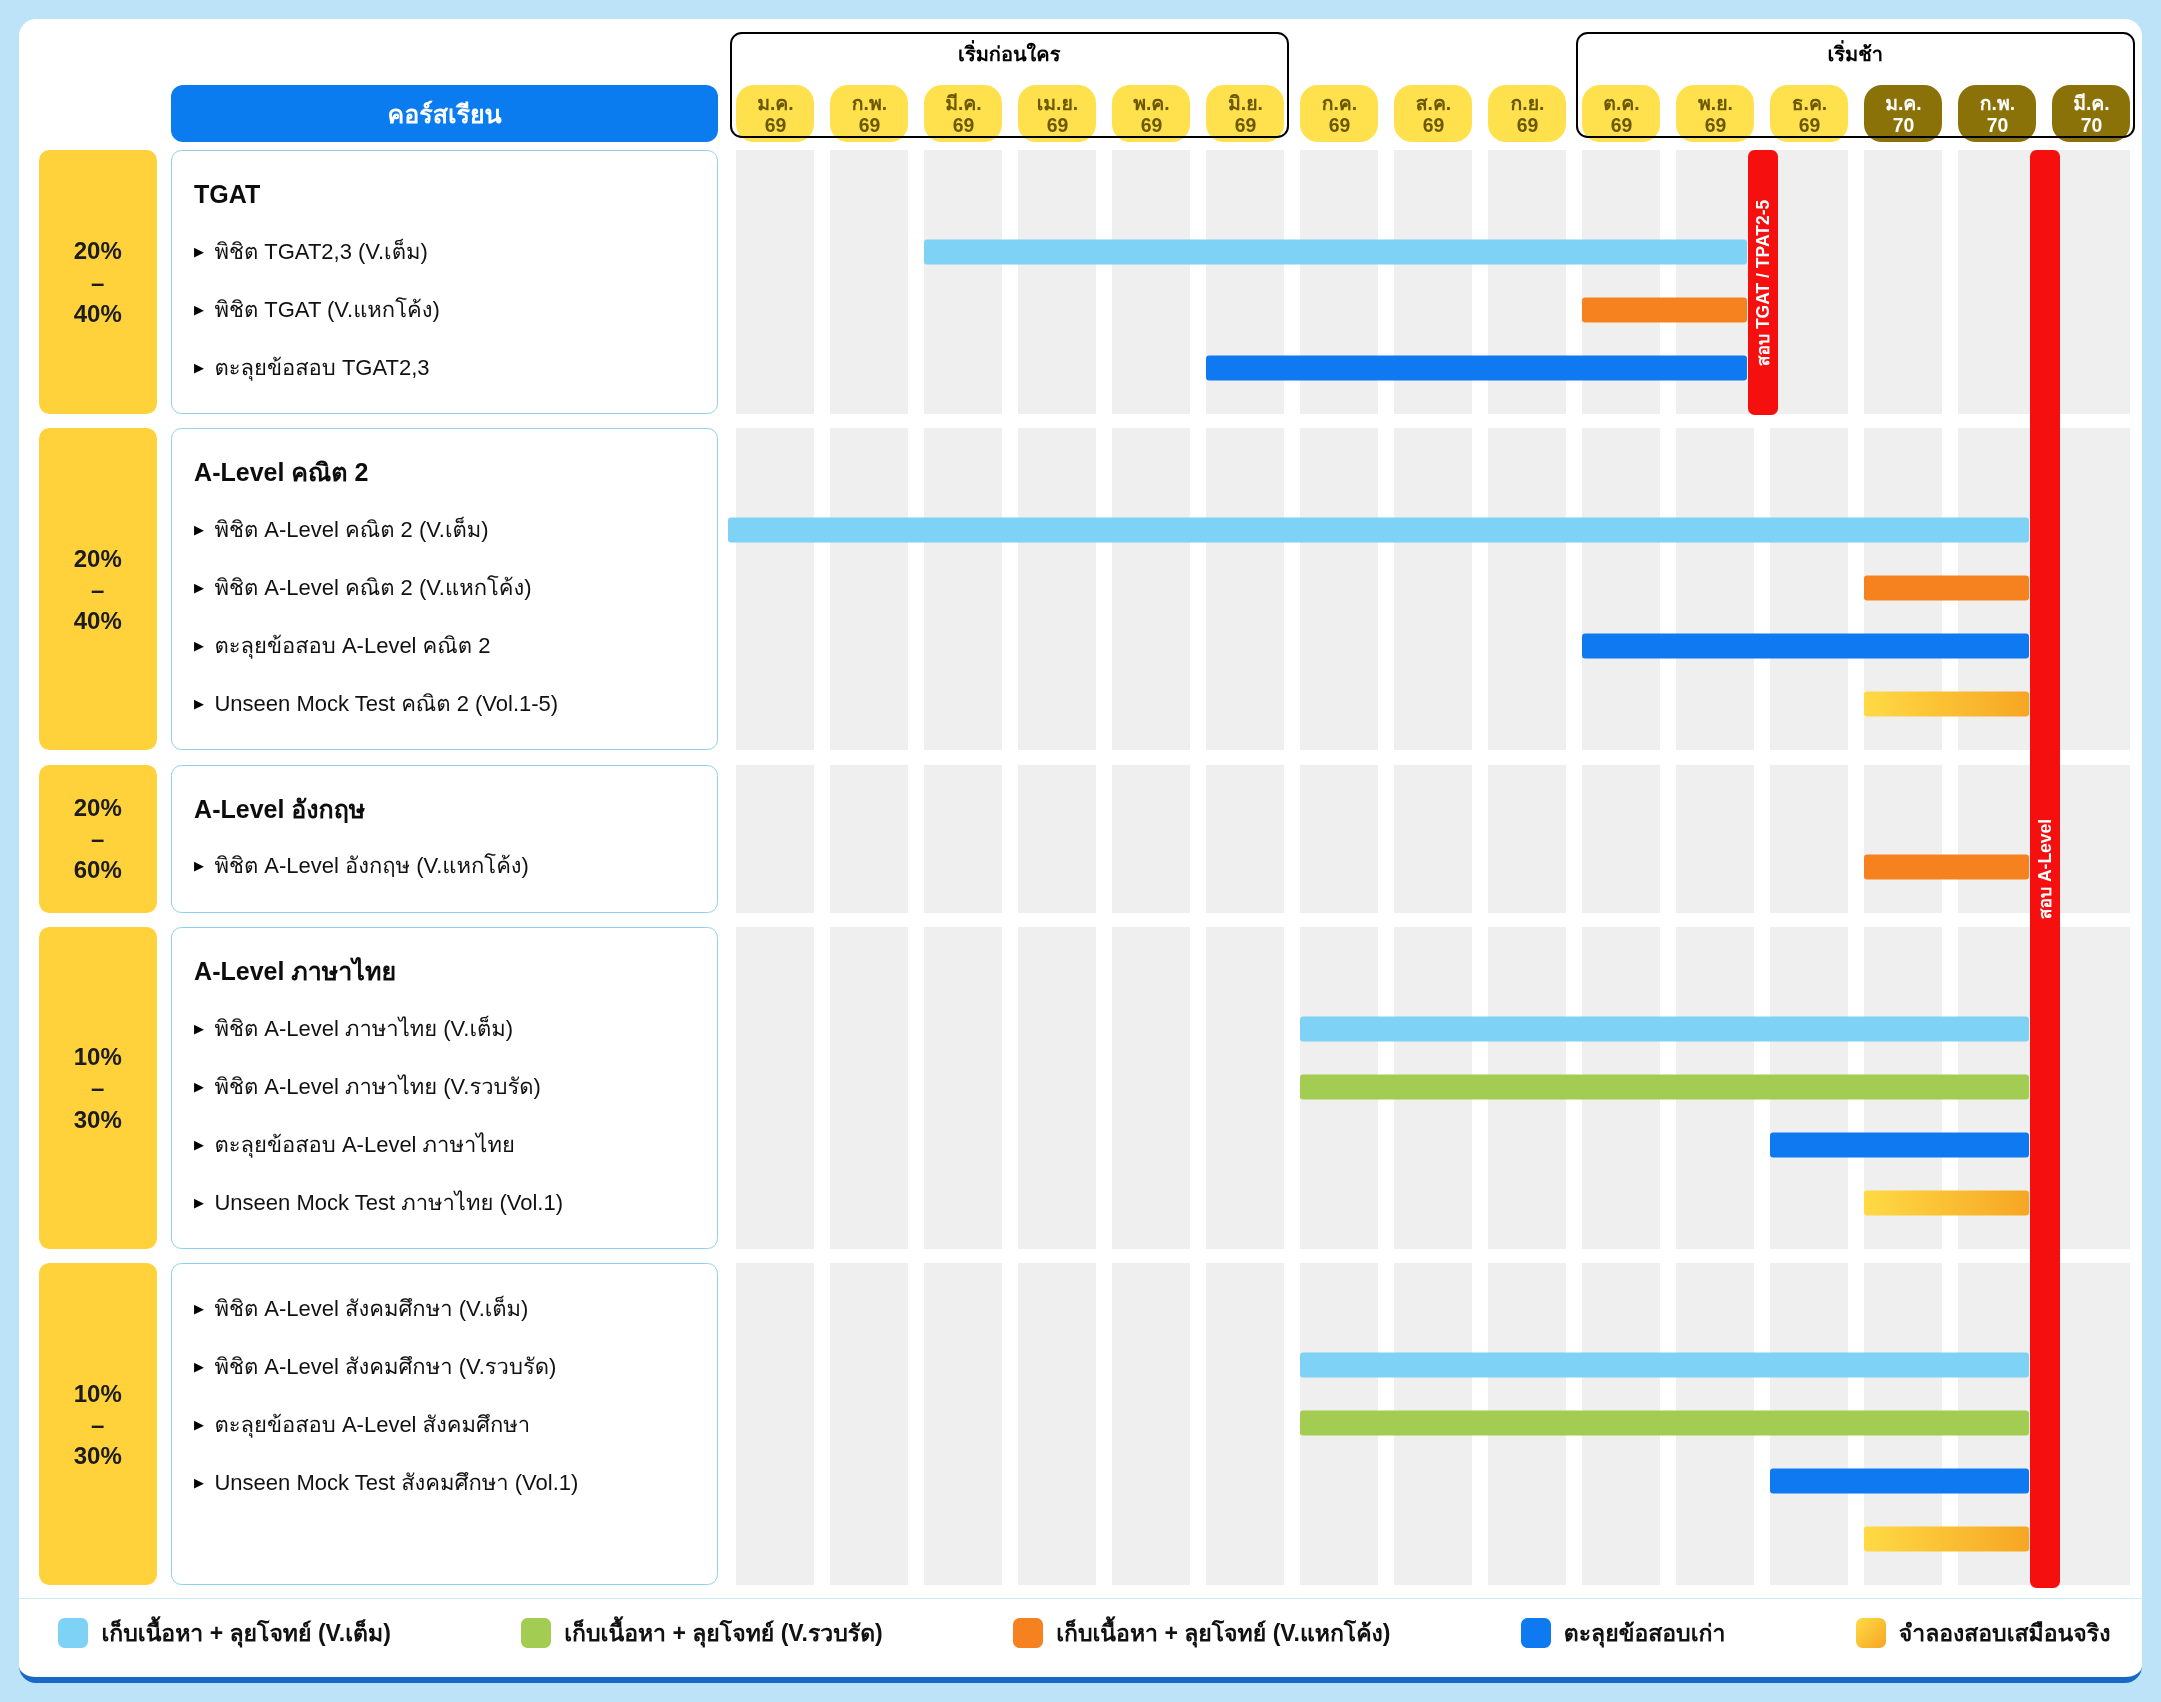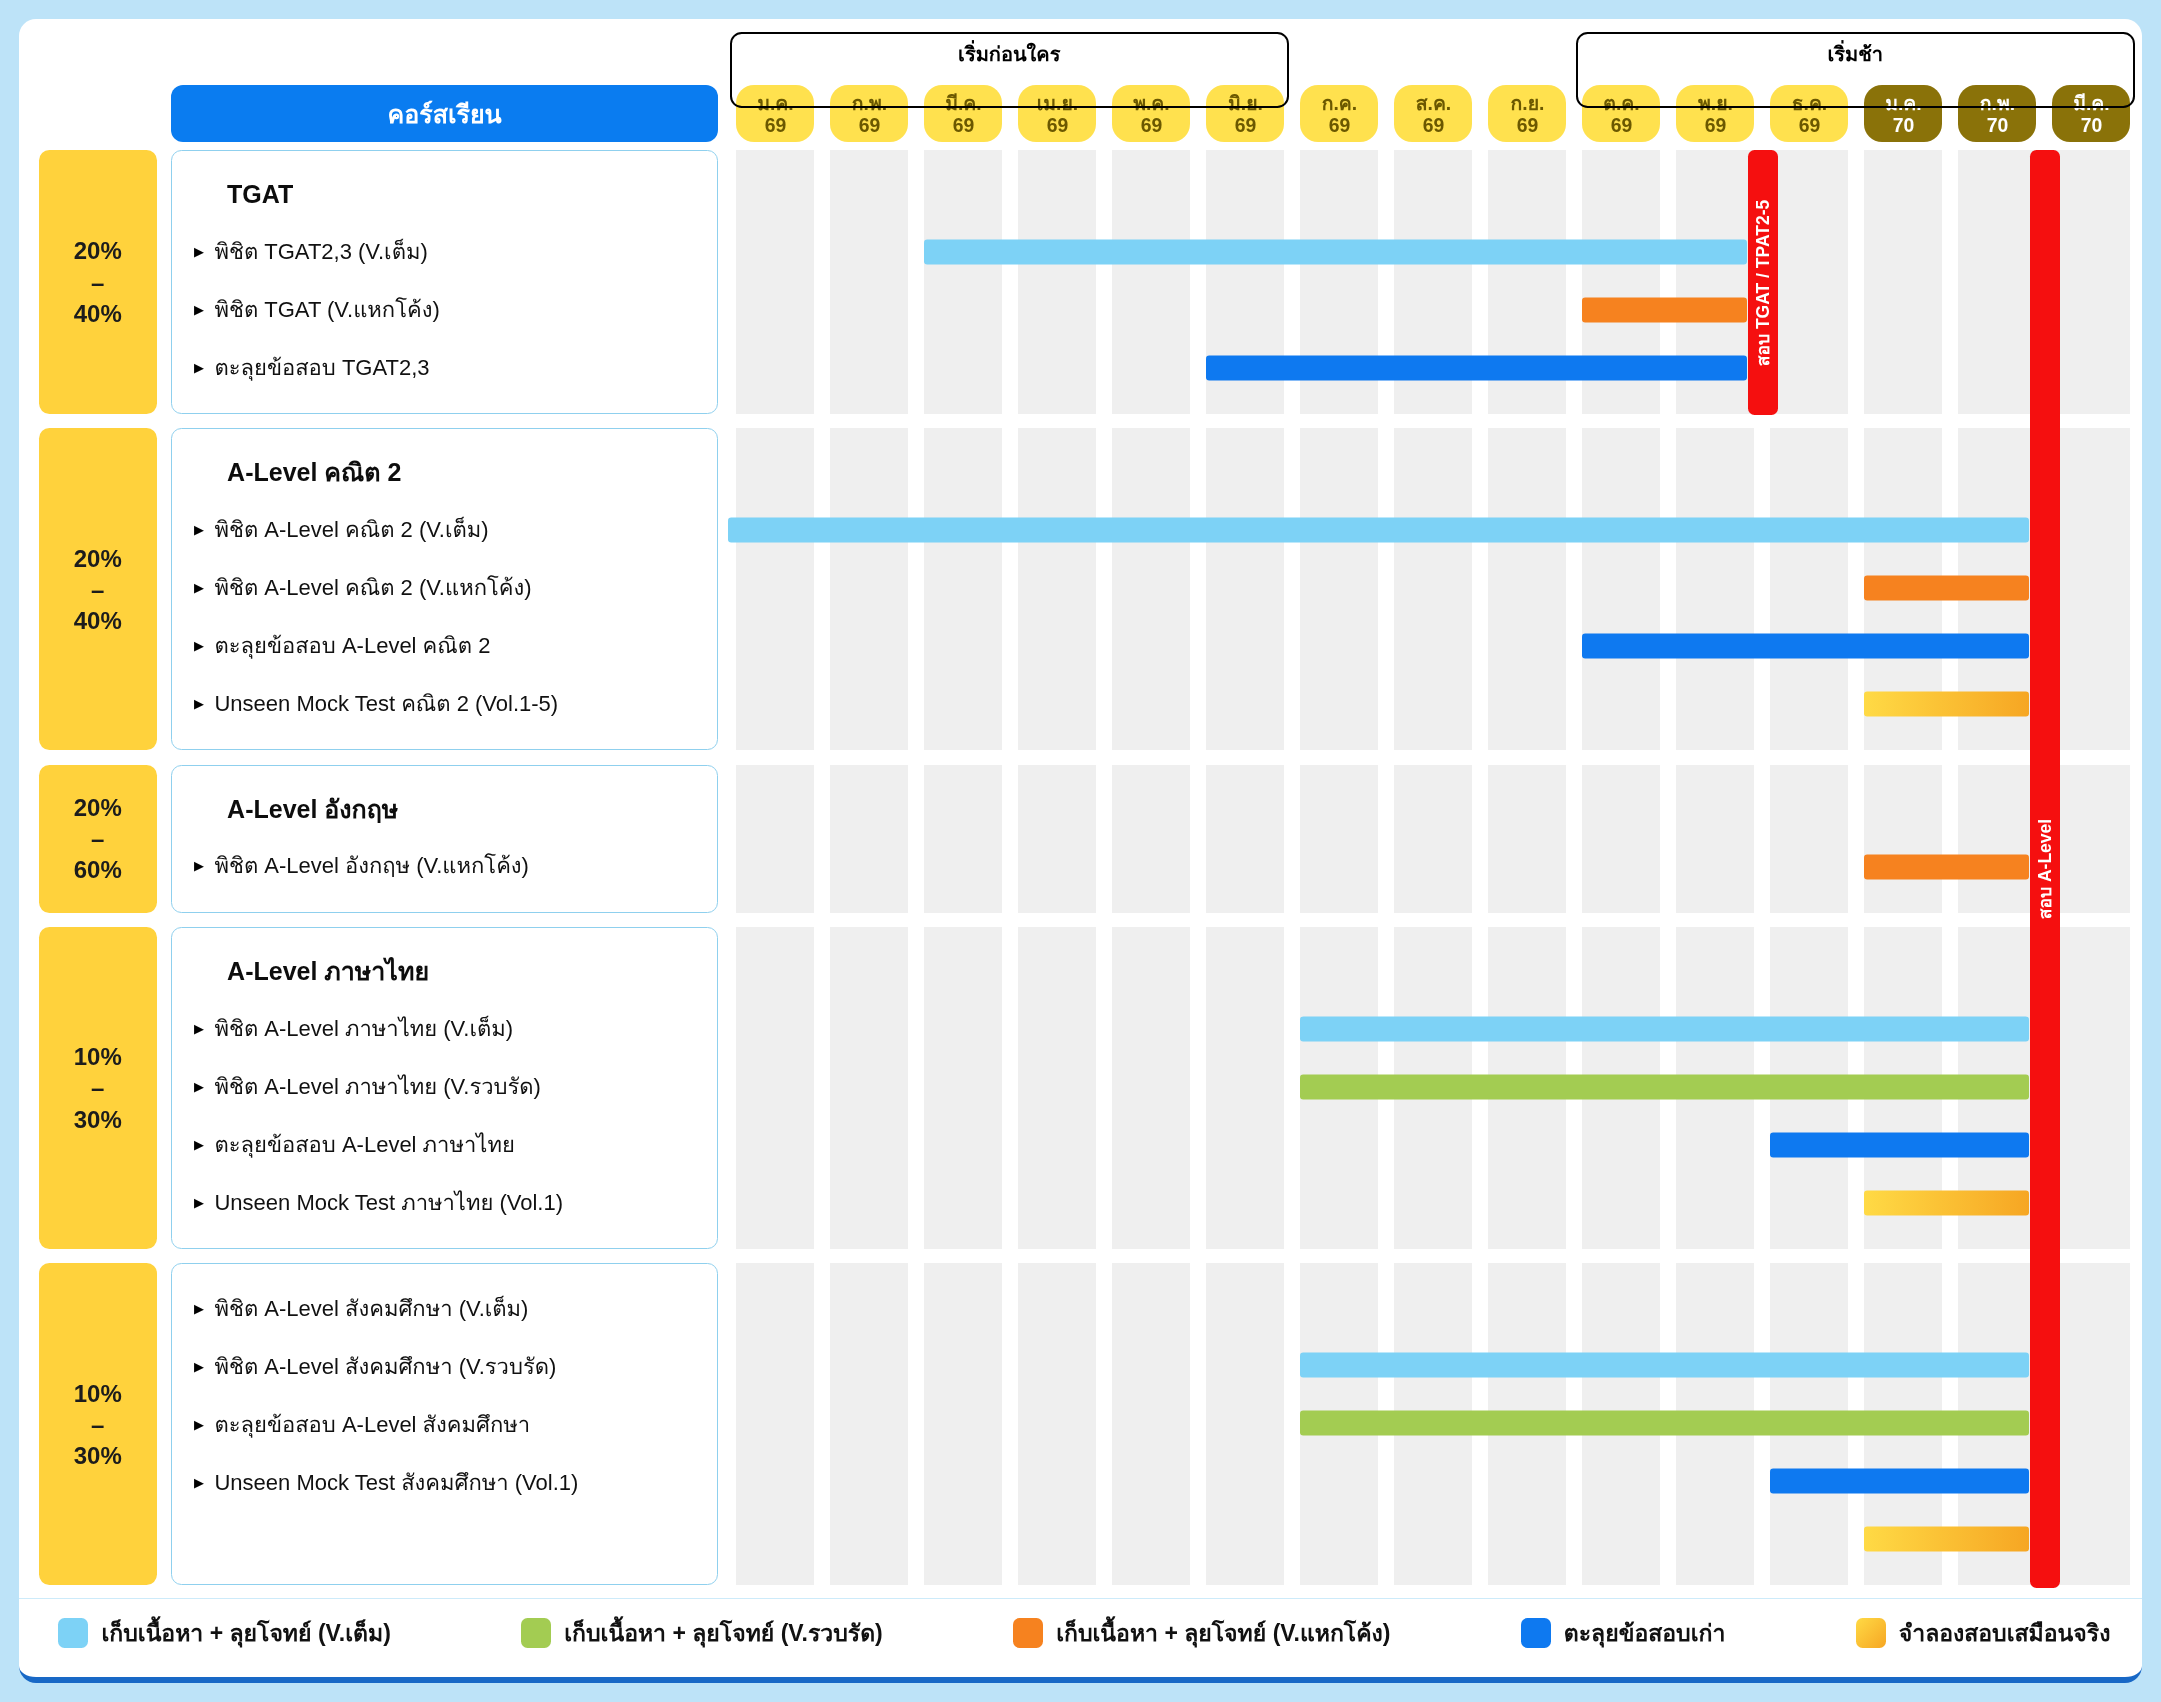--- a/index.html
+++ b/index.html
@@ -35,41 +35,41 @@
   .header-gantt { display:flex; align-items:flex-end; }
   .month-col { width:94px; display:flex; justify-content:center; }
   .chip {
     width:78px; height:57px; border-radius:18px;
     background:var(--c-chip_yellow,#FFE14E); color:var(--c-chip_text,#6B5800);
     font-weight:bold; font-size:19.4px; line-height:1.15;
     display:flex; flex-direction:column; align-items:center; justify-content:center;
   }
   .chip.dark { background:var(--c-chip_dark,#8A7209); color:#fff; }
   .bracket {
-    position:absolute; top:0; height:76px;
+    position:absolute; top:0; height:106px;
     border:2.6px solid #000; border-radius:11.7px;
     display:flex; justify-content:center;
     z-index:3; pointer-events:none;
   }
   .bracket span { font-size:20px; font-weight:bold; margin-top:3.9px; color:#000; }
 
   
   #sections { position:relative; }
   .section { margin-top:14.3px; }
   #sections .section:first-child { margin-top:0; }
   .pctbox {
     flex:1; background:var(--c-percent_yellow,#FFD23C); border-radius:10.4px;
     display:flex; flex-direction:column; align-items:center; justify-content:center;
     font-size:24px; font-weight:bold; color:#1c1c1c; line-height:1.3;
   }
   .coursebox {
     flex:1; background:#fff; border:1.9px solid #8FD0EE; border-radius:10.4px;
     padding:15px 17px 15px 22px;
   }
-  .course-title { height:56px; display:flex; align-items:center; font-size:25px; font-weight:bold; color:#0d0d0d;margin-left:33px; }
+  .course-title { height:56px; display:flex; align-items:center; font-size:25px; font-weight:bold; color:#0d0d0d; }
   .course-item  { height:58px; display:flex; align-items:center; font-size:22px; color:#111; }
   .bullet { font-size:13px; margin-right:10.4px; flex:none; color:#000; }
 
   .striped::before {
     content:""; position:absolute; inset:0;
     background:repeating-linear-gradient(to right,
       transparent 0 7.8px,
       var(--c-stripe,#EFEFEF) 7.8px 86px,
       transparent 86px 94px);
   }

